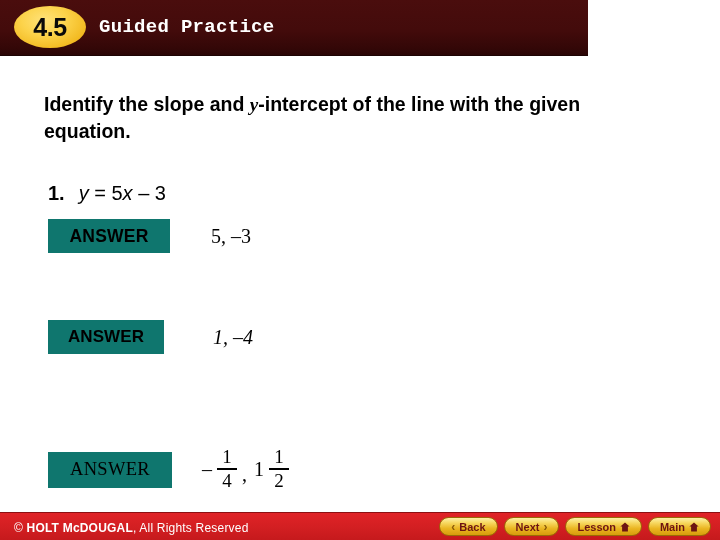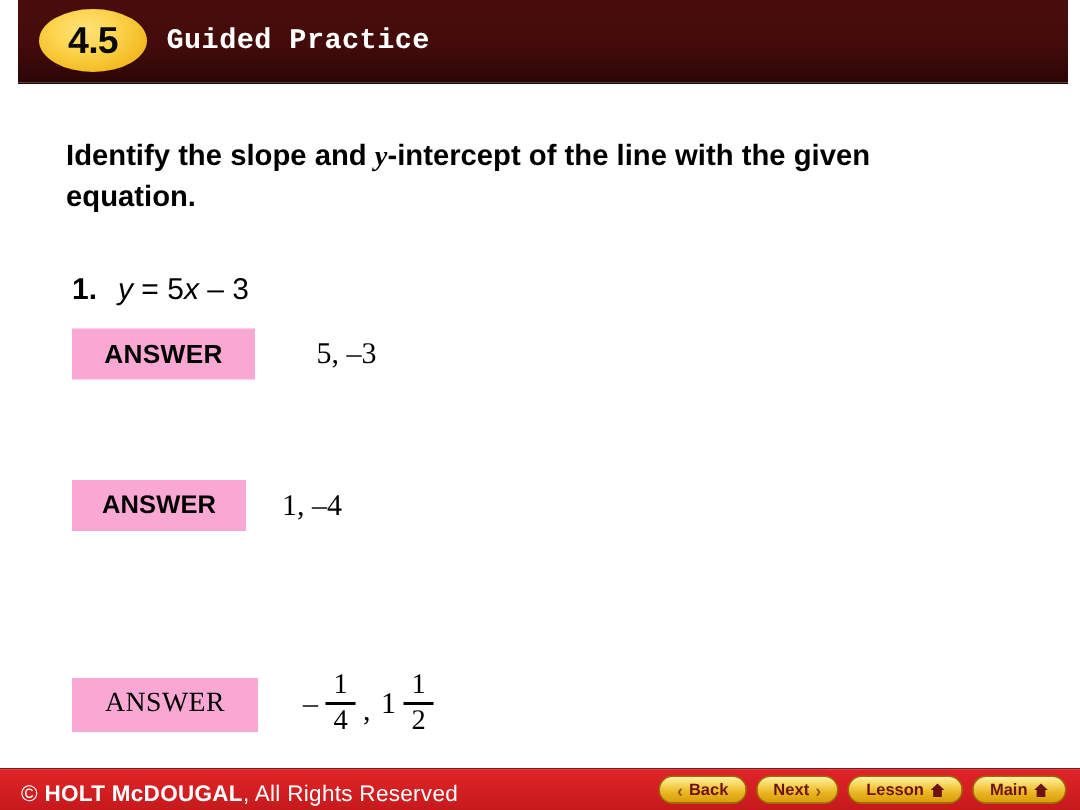--- a/index.html
+++ b/index.html
@@ -12,25 +12,24 @@
     background: #ffffff;
     font-family: "Liberation Sans", sans-serif;
     overflow: hidden;
     position: relative;
   }
 
   
   #header {
     position: absolute;
     left: 0; top: 0;
-    width: 700px; height: 56px;
+    width: 588px; height: 56px;
     background: linear-gradient(to bottom, #4a0d0d 0%, #430b0b 55%, #330707 88%, #2a0505 100%);
     border-bottom: 1px solid #1d0303;
     box-sizing: border-box;
-    margin-left: 12px;
   }
   #badge {
     position: absolute;
     left: 14px; top: 6px;
     width: 72px; height: 42px;
     border-radius: 50%;
     background: radial-gradient(ellipse at 42% 34%, #ffe27a 0%, #fcd34b 38%, #f3bb23 72%, #e2a50d 100%);
     display: flex;
     align-items: center;
     justify-content: center;
@@ -96,21 +95,21 @@
     font-style: italic;
   }
 
   .answer-row {
     position: absolute;
     display: flex;
     align-items: center;
     white-space: nowrap;
   }
   .answer-box {
-    background: #f9a8d4;
+    background: #0f766e;
     color: #000000;
     display: inline-flex;
     align-items: center;
     justify-content: center;
     box-sizing: border-box;
   }
   .answer-box.b1 {
     width: 122px; height: 34px;
     font-family: "Liberation Sans", sans-serif;
     font-weight: bold;
@@ -185,21 +184,21 @@
   #footer {
     position: absolute;
     left: 0; top: 512px;
     width: 720px; height: 28px;
     background: linear-gradient(to bottom, #e02327 0%, #d31f22 50%, #c4191c 100%);
     border-top: 1px solid #8d0f12;
   }
   #copyright {
     position: absolute;
     left: 14px; top: 8px;
-    font-size: 15px;
+    font-size: 12px;
     color: #ffffff;
     font-family: "Liberation Sans", sans-serif;
     letter-spacing: 0.2px;
   }
   #copyright .strong {
     font-weight: bold;
   }
   #nav-buttons {
     position: absolute;
     right: 9px; top: 4px;
@@ -259,21 +258,21 @@
   </div>
 
   <div class="answer-row" style="left:48px; top:163px;">
     <span class="answer-box b1">ANSWER</span>
     <span class="answer-value" style="margin-left:41px;">5, –3</span>
   </div>
 
 
   <div class="answer-row" style="left:48px; top:264px;">
     <span class="answer-box b2">ANSWER</span>
-    <span class="answer-value" style="margin-left:24px;">1, –4</span>
+    <span class="answer-value" style="margin-left:49px;font-style:italic;">1, –4</span>
   </div>
 
 
   <div class="answer-row" style="left:48px; top:392px;">
     <span class="answer-box b3">ANSWER</span>
     <span class="answer-value" style="margin-left:30px; display:inline-flex; align-items:center;">
       <span class="sign-minus">–</span>
       <span class="frac">
         <span class="numer">1</span>
         <span class="bar"></span>

